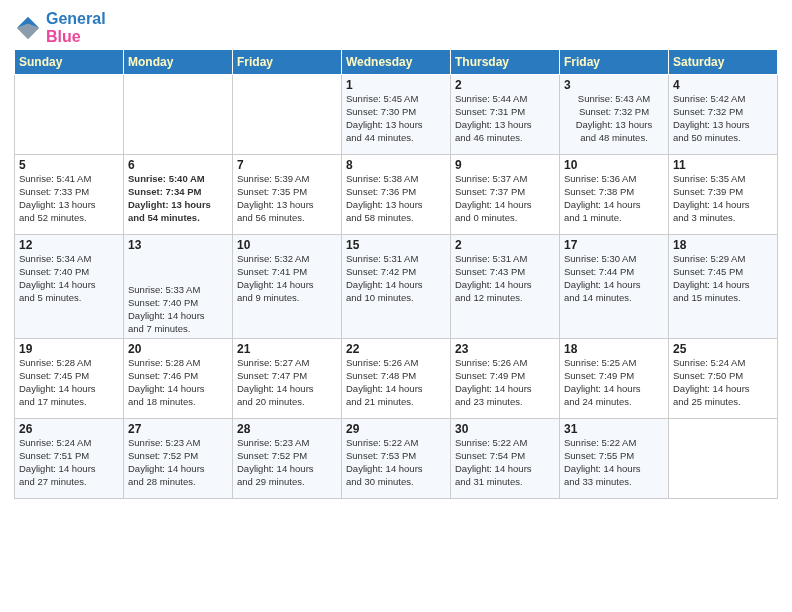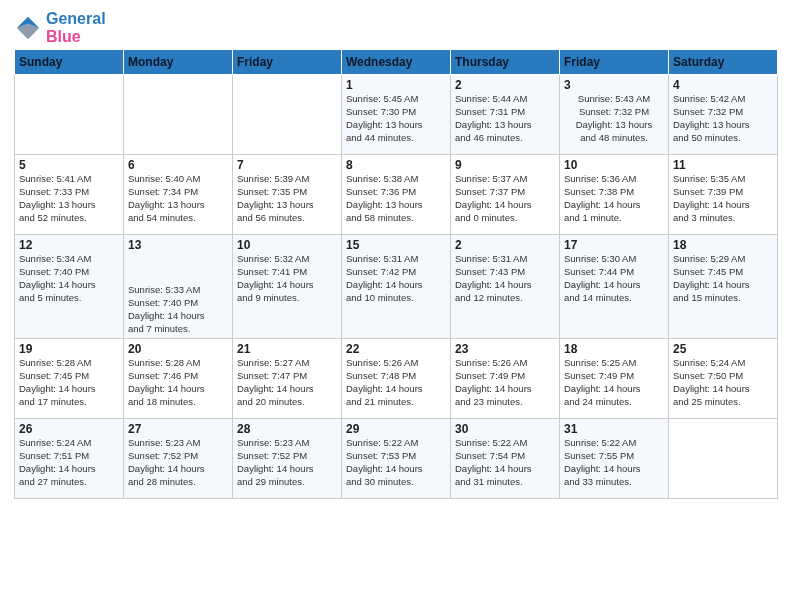--- a/index.html
+++ b/index.html
@@ -51,21 +51,21 @@
       font-size: 14px;
       color: #333;
     }
     table {
       width: 100%;
       border-collapse: collapse;
       table-layout: fixed;
     }
     thead tr th {
       background-color: #2a7abf;
-      color: #0f172a;
+      color: #fef9c3;
       font-size: 12px;
       font-weight: bold;
       padding: 5px 4px;
       text-align: left;
       border: 1px solid #fff;
     }
     tbody tr td {
       border: 1px solid #ccc;
       vertical-align: top;
       padding: 3px 4px;
@@ -163,21 +163,21 @@
         <tr>
           <td>
             <span class="day-num">5</span>
             <div class="info" style="white-space: pre-line;">Sunrise: 5:41 AM
 Sunset: 7:33 PM
 Daylight: 13 hours
 and 52 minutes.</div>
           </td>
           <td>
             <span class="day-num">6</span>
-            <div class="info" style="white-space: pre-line;">Sunrise: 5:40 AM
+            <div class="info" style="white-space: pre-line; font-weight: bold;">Sunrise: 5:40 AM
 Sunset: 7:34 PM
 Daylight: 13 hours
 and 54 minutes.</div>
           </td>
           <td>
             <span class="day-num">7</span>
             <div class="info" style="white-space: pre-line;">Sunrise: 5:39 AM
 Sunset: 7:35 PM
 Daylight: 13 hours
 and 56 minutes.</div>

